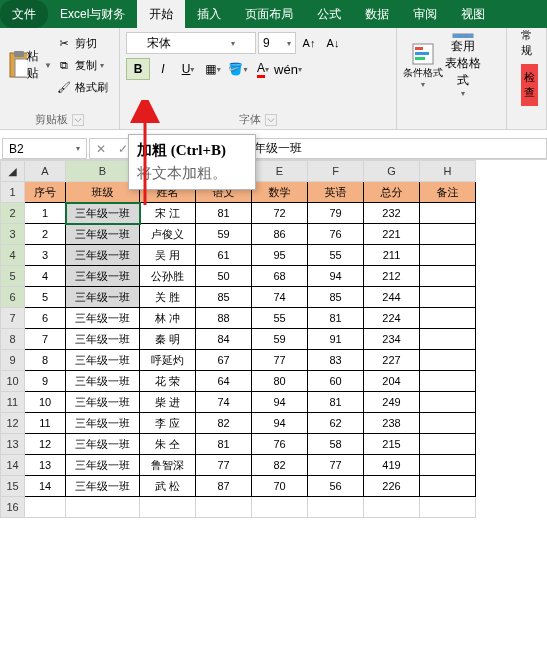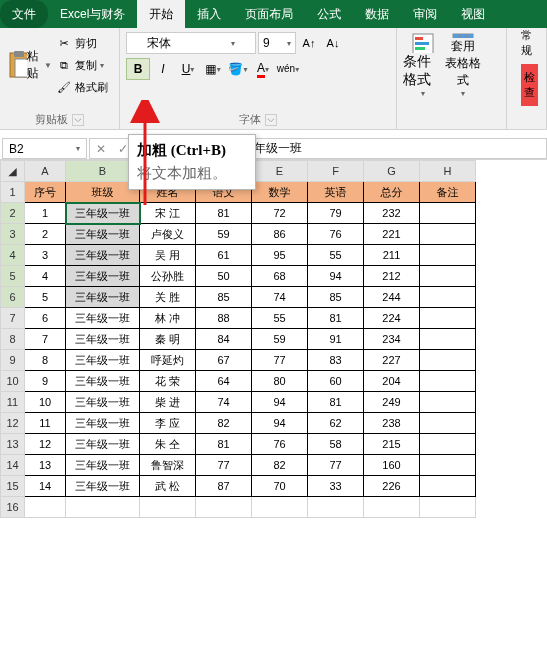--- a/index.html
+++ b/index.html
@@ -159,40 +159,40 @@
         </div>
       <div class="fmt-btn">
           <span>🪣</span>
           <span class="dd-caret">▾</span>
         </div>
       <div class="fmt-btn">
           <span style="border-bottom:3px solid red">A</span>
           <span class="dd-caret">▾</span>
         </div>
       <div class="fmt-btn">
-          <span style="font-size:10px;line-height:1">wén</span>
+          <span style="font-size:13px;line-height:1">wén</span>
           <span class="dd-caret">▾</span>
         </div>
     </div>
     <div class="group-label">
         <span>字体</span>
         <span class="launcher">⌵</span>
       </div>
   </div>
 
   <div class="group styles-group">
     <div class="styles-body">
       <div class="big-btn">
         <svg width="24" height="24">
             <rect x="2" y="2" width="20" height="20" fill="#fff" stroke="#888"></rect>
             <rect x="4" y="5" width="8" height="3" fill="#e74c3c"></rect>
             <rect x="4" y="10" width="14" height="3" fill="#3498db"></rect>
             <rect x="4" y="15" width="10" height="3" fill="#2ecc71"></rect>
           </svg>
-        <span style="font-size:14px;text-align:left">条件格式</span>
+        <span style="font-size:10px;text-align:center">条件格式</span>
           <span class="dd-caret">▾</span>
       </div>
       <div class="big-btn">
         <svg width="24" height="24">
             <rect x="2" y="2" width="20" height="20" fill="#fff" stroke="#888"></rect>
             <rect x="2" y="2" width="20" height="5" fill="#5b9bd5"></rect>
             <line x1="9" y1="2" x2="9" y2="22" stroke="#888"></line>
             <line x1="15" y1="2" x2="15" y2="22" stroke="#888"></line>
           </svg>
         <span style="font-size:12px;text-align:center;white-space:pre-line">套用
@@ -387,31 +387,31 @@
           <td class="data-cell"></td>
         </tr>
         <tr>
           <th class="rowhdr">14</th>
           <td class="data-cell">13</td>
           <td class="data-cell">三年级一班</td>
           <td class="data-cell">鲁智深</td>
           <td class="data-cell">77</td>
           <td class="data-cell">82</td>
           <td class="data-cell">77</td>
-          <td class="data-cell">160</td>
+          <td class="data-cell">419</td>
           <td class="data-cell"></td>
         </tr>
         <tr>
           <th class="rowhdr">15</th>
           <td class="data-cell">14</td>
           <td class="data-cell">三年级一班</td>
           <td class="data-cell">武  松</td>
           <td class="data-cell">87</td>
           <td class="data-cell">70</td>
-          <td class="data-cell">33</td>
+          <td class="data-cell">56</td>
           <td class="data-cell">226</td>
           <td class="data-cell"></td>
         </tr>
       </tbody>
   <tbody>
         <tr>
           <th class="rowhdr">16</th>
           <td></td>
           <td></td>
           <td></td>

